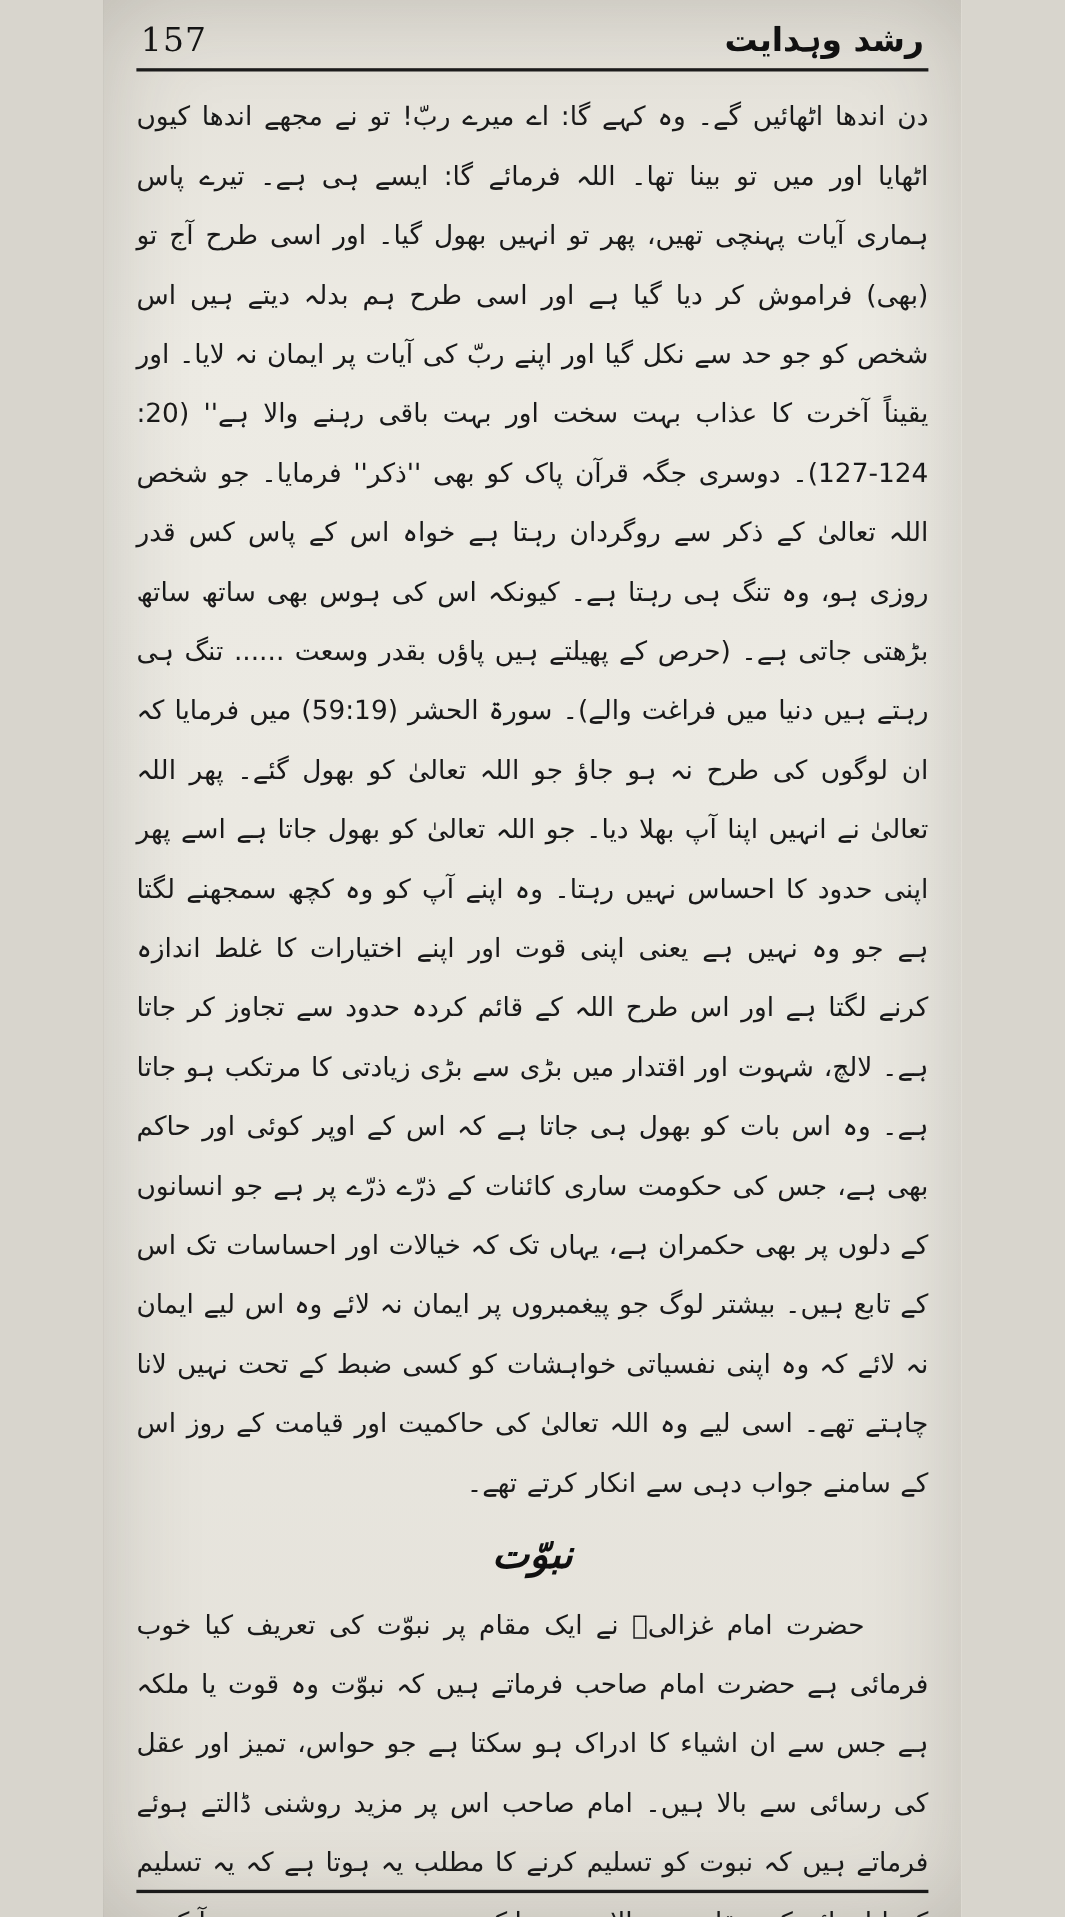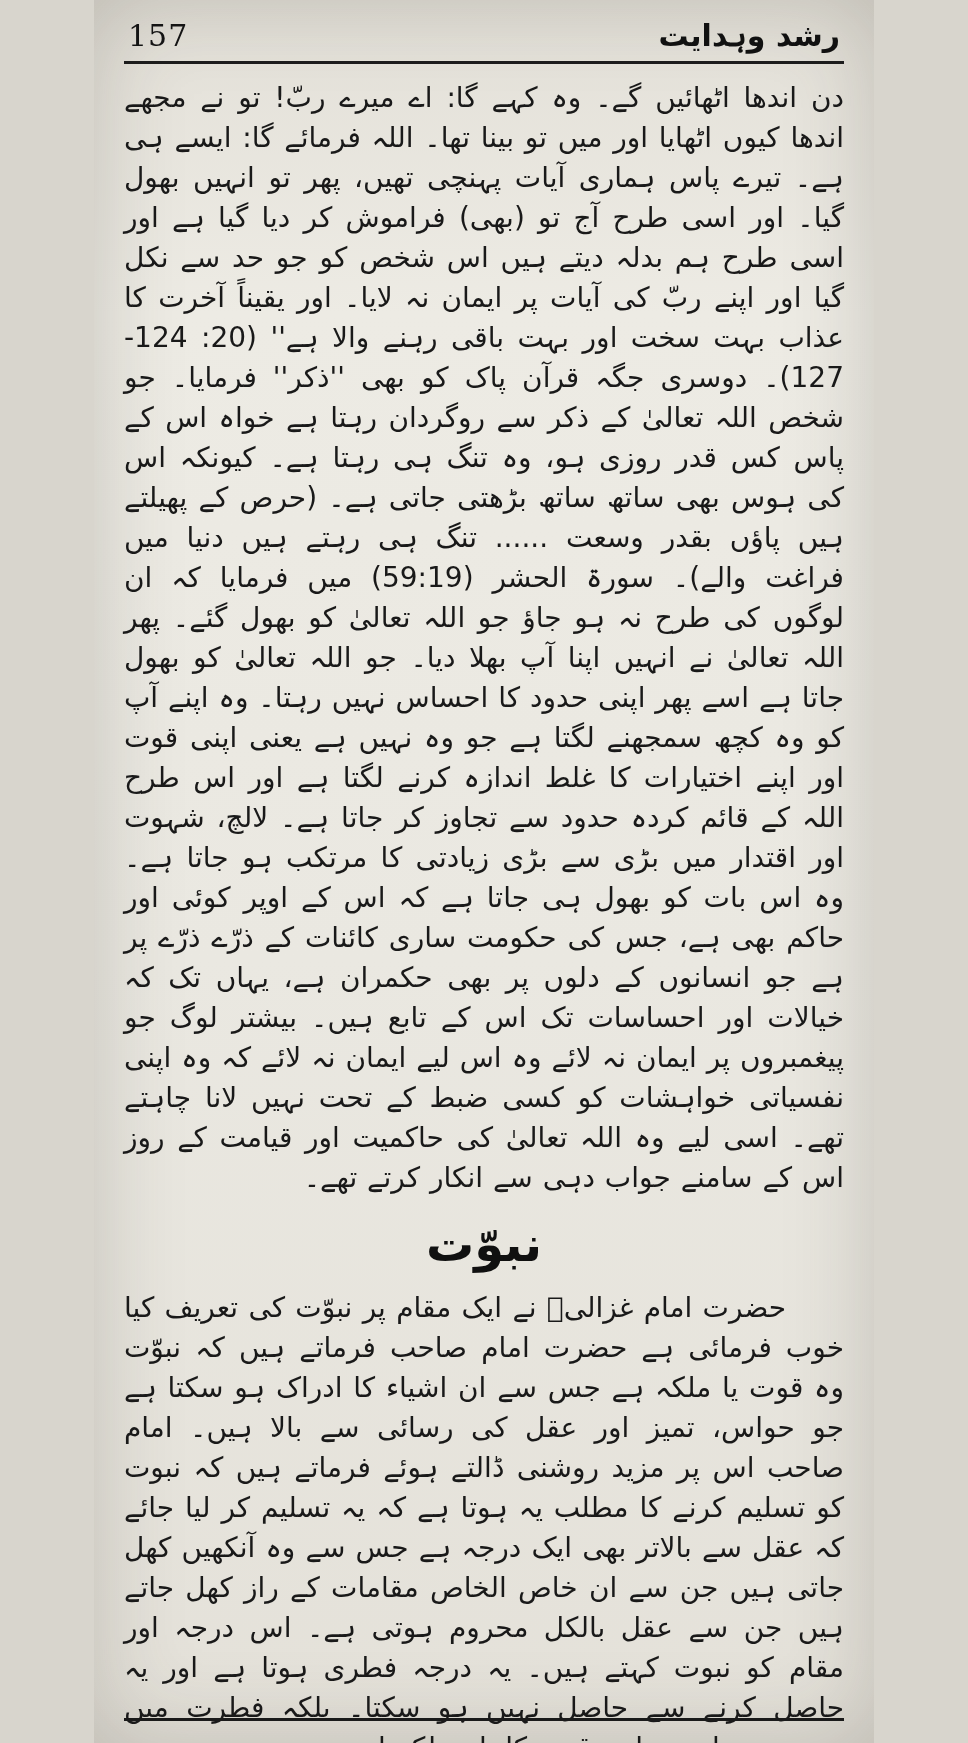--- a/index.html
+++ b/index.html
@@ -42,40 +42,41 @@
   .header-rule {
     height: 0;
     border-top: 3px solid #1c1c1c;
     margin: 6px 0 14px 0;
   }
   .body-text {
     direction: rtl;
     unicode-bidi: embed;
     text-align: justify;
     font-family: "DejaVu Sans", sans-serif;
-    font-size: 28px;
-    line-height: 40px;
+    font-size: 24px;
+    line-height: 54px;
     margin: 0;
     color: #191919;
     word-spacing: 1px;
   }
   .para-first {
     text-indent: 0;
   }
   .para-indent {
     text-indent: 58px; 
   }
   .section-heading {
     direction: rtl;
     text-align: center;
     font-family: "DejaVu Sans", sans-serif;
     font-weight: bold;
-    font-size: 48px;
+    font-size: 36px;
     margin: 18px 0 16px 0;
     color: #101010;
+    font-style: italic;
   }
   .bottom-rule {
     position: absolute;
     left: 30px;
     right: 30px;
     bottom: 22px;
     height: 0;
     border-top: 3px solid #1a1a1a;
   }
 </style>

